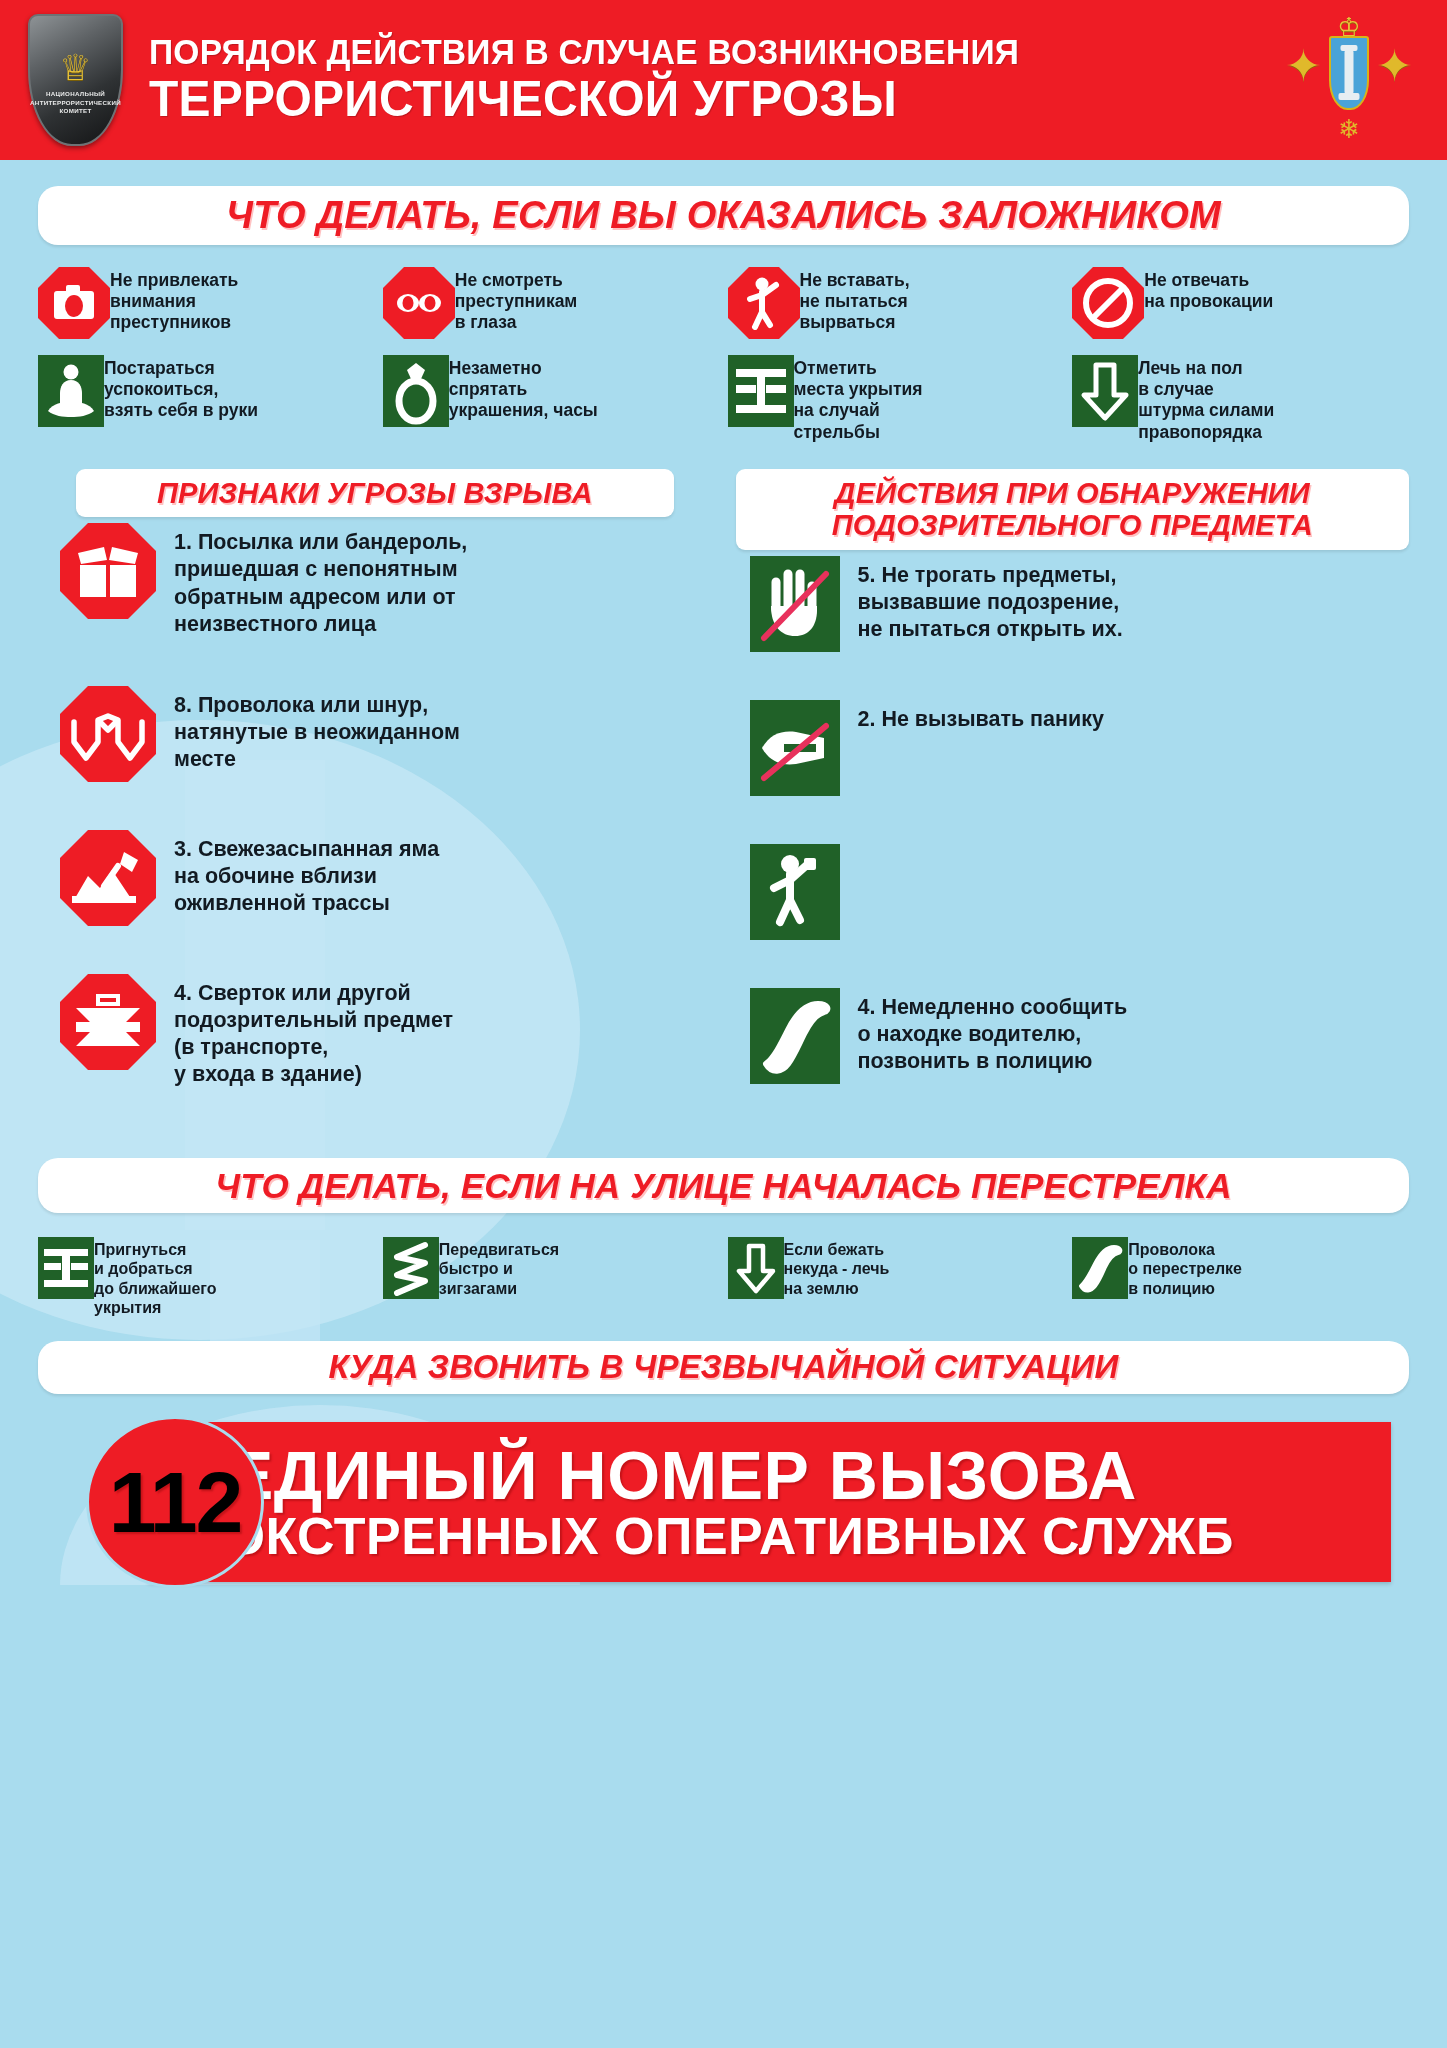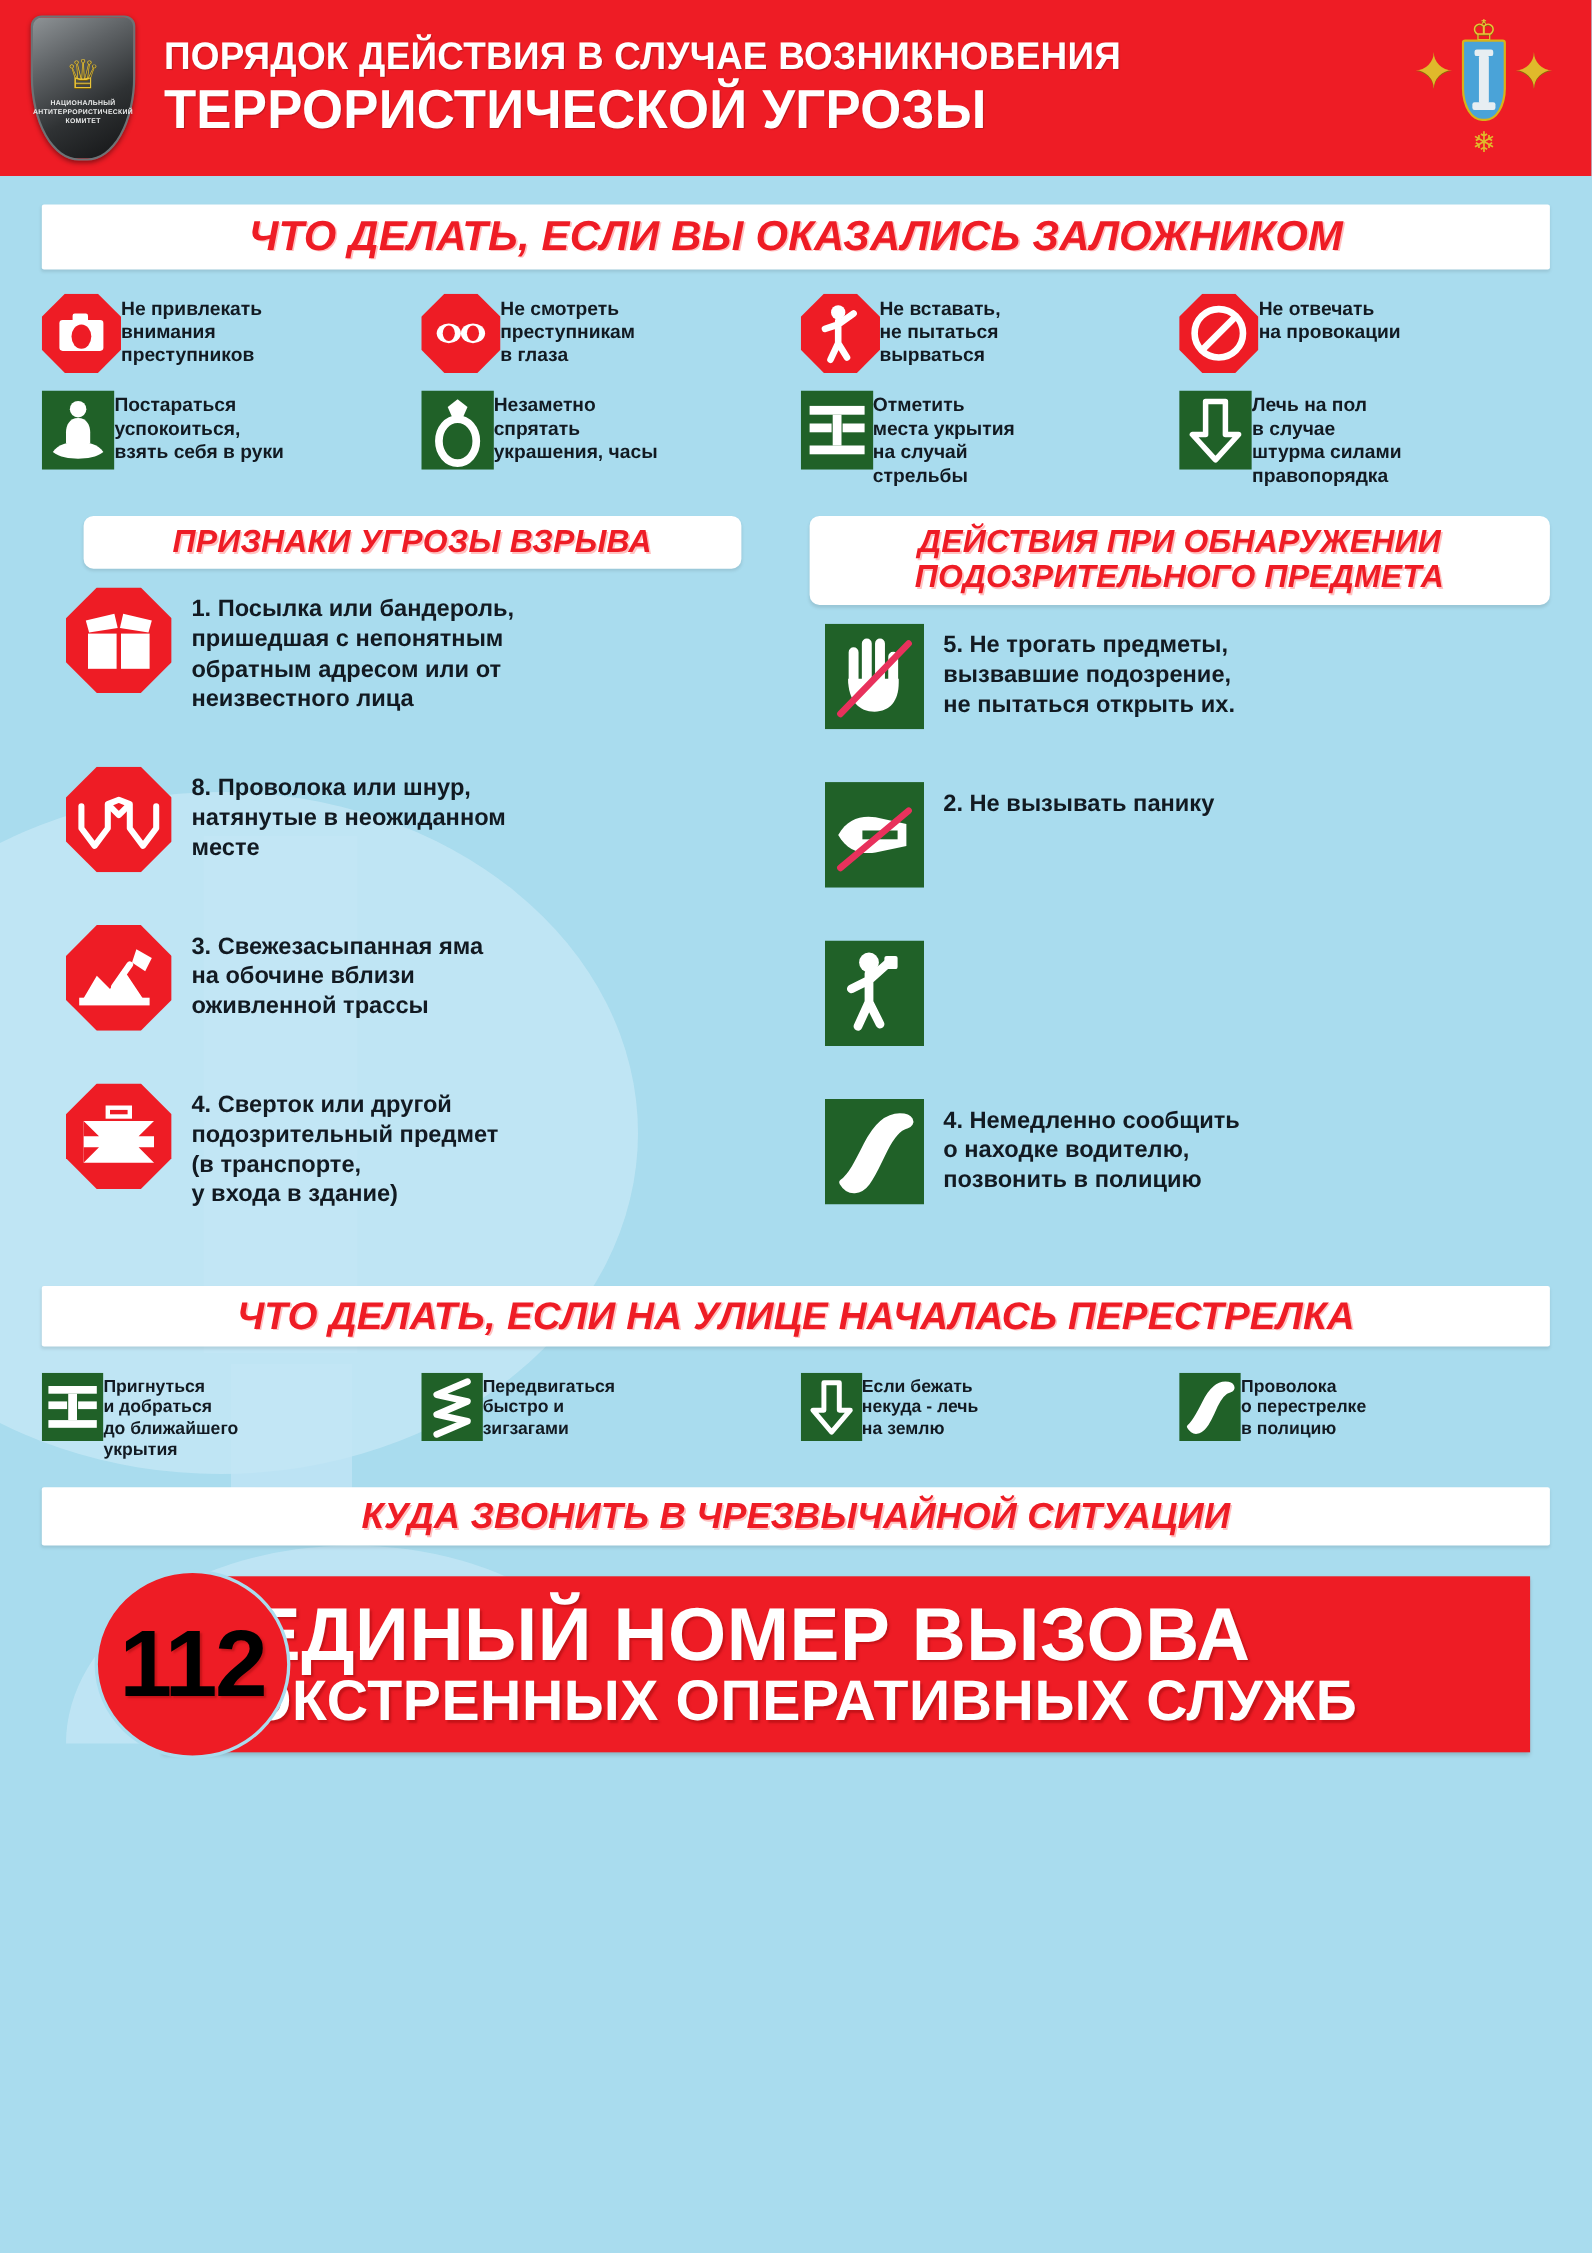--- a/index.html
+++ b/index.html
@@ -167,21 +167,21 @@
   
   .content {
     position: relative;
     z-index: 2;
     padding: 0 38px;
   }
 
   
   .banner {
     background: #ffffff;
-    border-radius: 2px;
+    border-radius: 20px;
     box-shadow: 0 2px 3px rgba(0,0,0,.10);
     text-align: center;
     padding: 8px 14px;
   }
   .banner-text {
     color: #ee1c25;
     font-weight: bold;
     font-style: italic;
     letter-spacing: .2px;
     line-height: 1.12;
@@ -244,21 +244,21 @@
     background: #ffffff;
     border-radius: 9px;
     box-shadow: 0 2px 3px rgba(0,0,0,.10);
     padding: 8px 16px;
     text-align: center;
   }
   .col-head .banner-text { font-size: 29px; }
   .col-head-left { margin: 0 38px; }
 
   .list {
-    margin-top: 17px;
+    margin-top: 6px;
     display: flex;
     flex-direction: column;
   }
   .list-left  .list-item { margin-bottom: 48px; }
   .list-right .list-item { margin-bottom: 48px; }
   .list-item {
     display: flex;
     align-items: flex-start;
     gap: 18px;
   }

